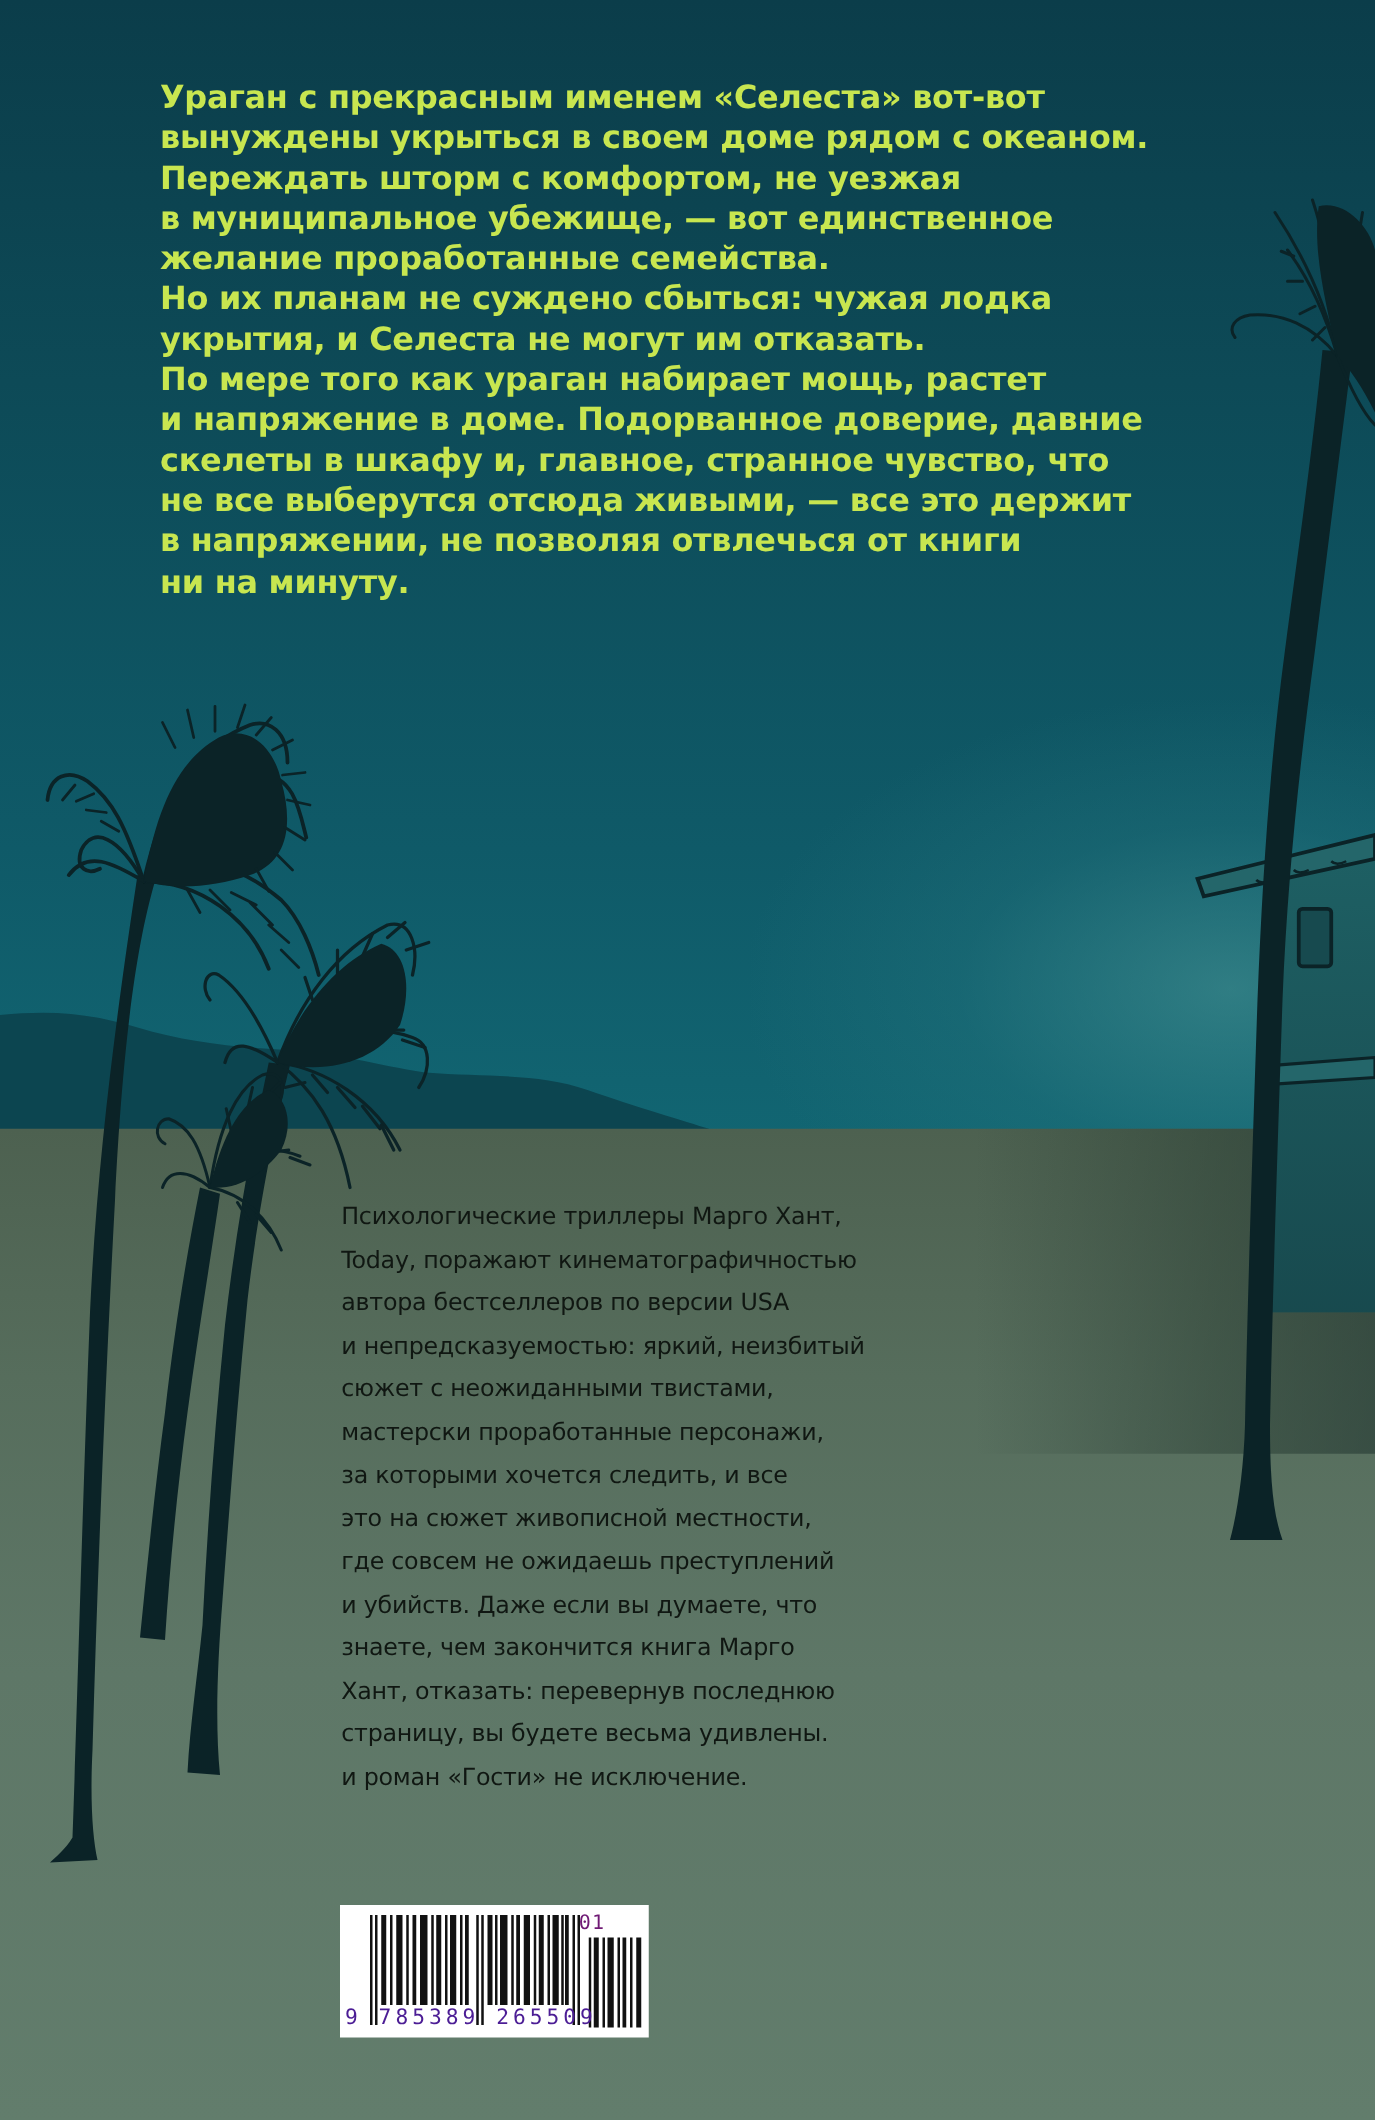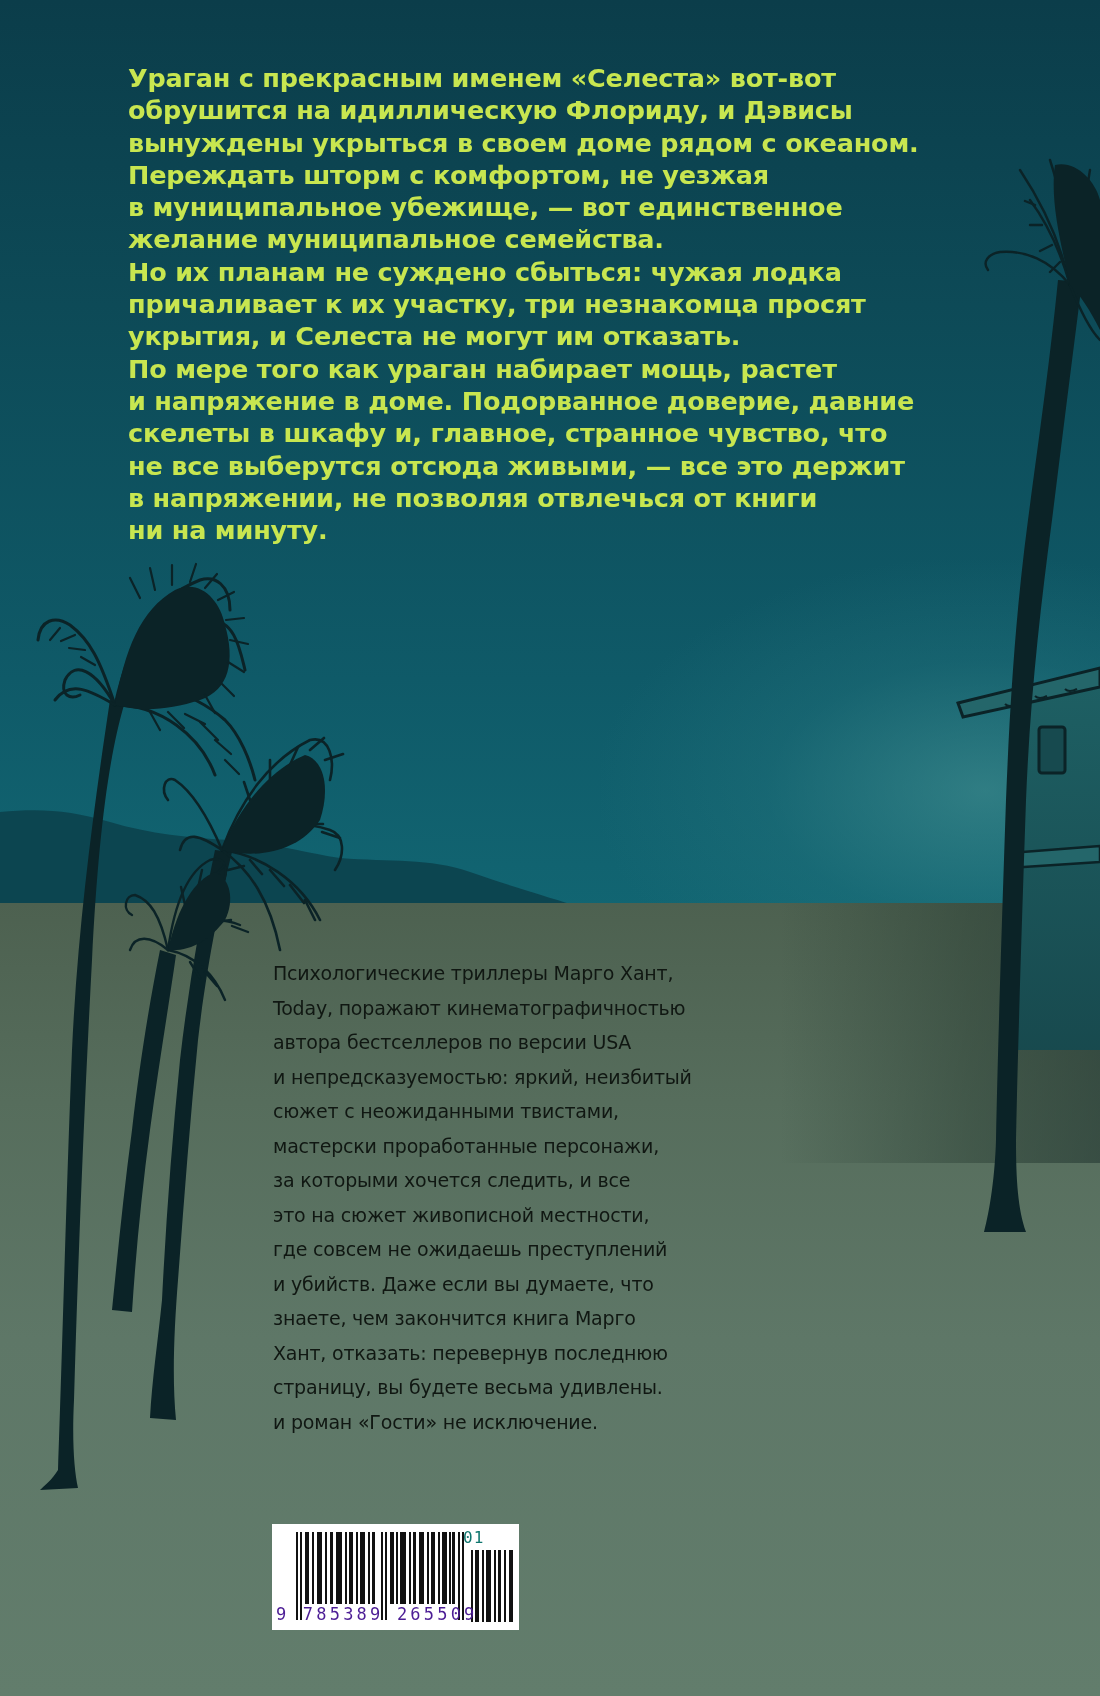--- a/index.html
+++ b/index.html
@@ -44,21 +44,21 @@
       position: absolute; left: 272px; top: 1524px; width: 247px; height: 106px;
       background: #ffffff;
     }
     .barcode svg { position: absolute; left: 0; top: 0; }
     .barcode-digits {
       position: absolute; left: 4px; top: 80px; font-family: "DejaVu Sans Mono", monospace;
       font-size: 17px; color: #4c1d95; letter-spacing: 3.2px; line-height: 20px;
     }
     .barcode-addon {
       position: absolute; left: 191px; top: 5px; font-family: "DejaVu Sans Mono", monospace;
-      font-size: 16px; color: #0f766e; letter-spacing: 1px; line-height: 18px;
+      font-size: 16px; color: #701a75; letter-spacing: 1px; line-height: 18px;
     }
   </style>
 </head>
 <body>
 
 <div class="cover">
 
   <div class="sky-glow"></div>
 
   <svg class="hill" viewBox="0 0 570 110" width="570" height="110">
@@ -144,27 +144,25 @@
         <path d="M1070,285 C1060,250 1045,220 1030,200"></path>
         <path d="M1070,285 C1080,310 1090,330 1100,340"></path>
         <path d="M1035,205 l-10,-4 M1042,225 l-12,0 M1052,245 l-12,6 M1060,262 l-10,10"></path>
       </g>
       <path d="M1070,285 C1060,240 1050,200 1055,165 C1075,160 1095,180 1100,200 L1100,330 C1090,310 1080,295 1070,285 Z" stroke="none"></path>
     </g>
   </svg>
 
   <div class="blurb-top">
     <span class="line">Ураган с прекрасным именем «Селеста» вот-вот</span>
-    <span class="line">обрушится на идиллическую Флориду, и Дэвисы</span>
     <span class="line">вынуждены укрыться в своем доме рядом с океаном.</span>
     <span class="line">Переждать шторм с комфортом, не уезжая</span>
     <span class="line">в муниципальное убежище, — вот единственное</span>
-    <span class="line">желание муниципальное семейства.</span>
+    <span class="line">желание проработанные семейства.</span>
     <span class="line">Но их планам не суждено сбыться: чужая лодка</span>
-    <span class="line">причаливает к их участку, три незнакомца просят</span>
     <span class="line">укрытия, и Селеста не могут им отказать.</span>
     <span class="line">По мере того как ураган набирает мощь, растет</span>
     <span class="line">и напряжение в доме. Подорванное доверие, давние</span>
     <span class="line">скелеты в шкафу и, главное, странное чувство, что</span>
     <span class="line">не все выберутся отсюда живыми, — все это держит</span>
     <span class="line">в напряжении, не позволяя отвлечься от книги</span>
     <span class="line">ни на минуту.</span>
   </div>
 
   <div class="blurb-bottom">

